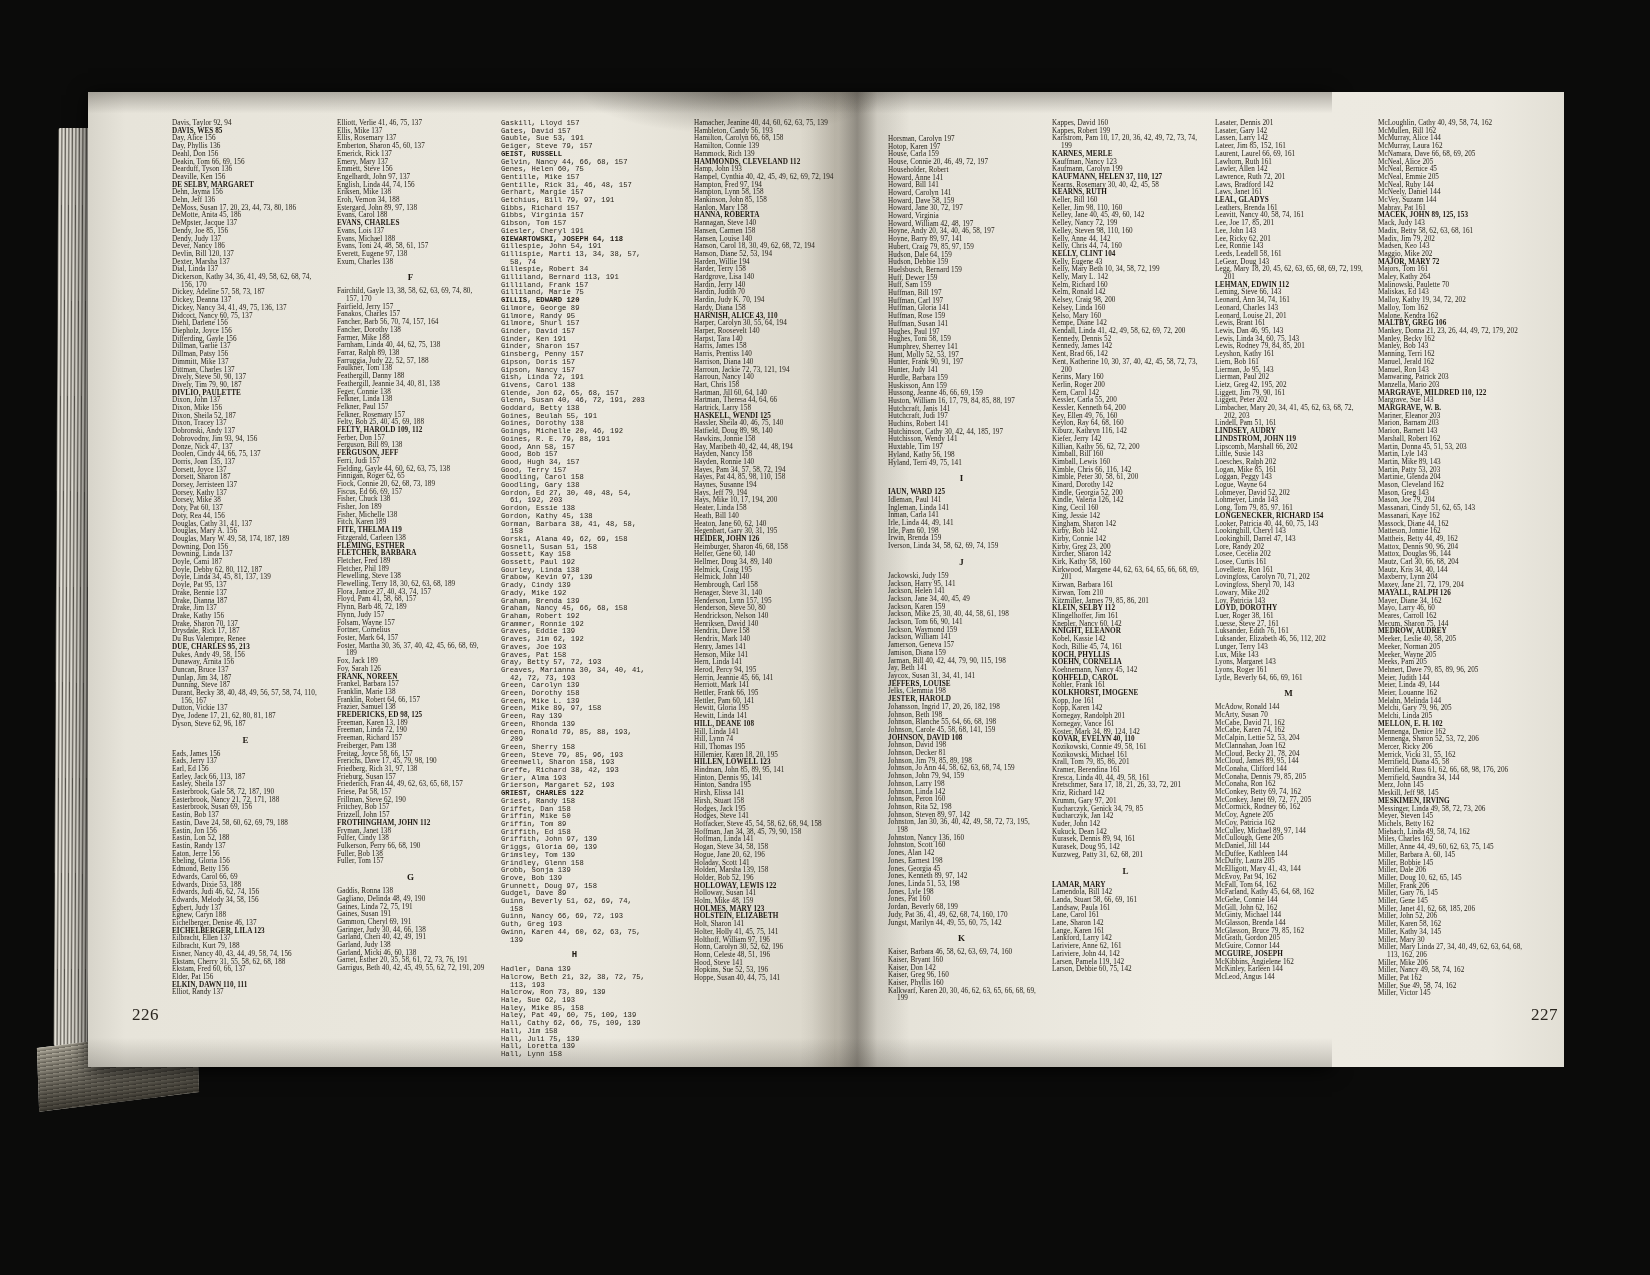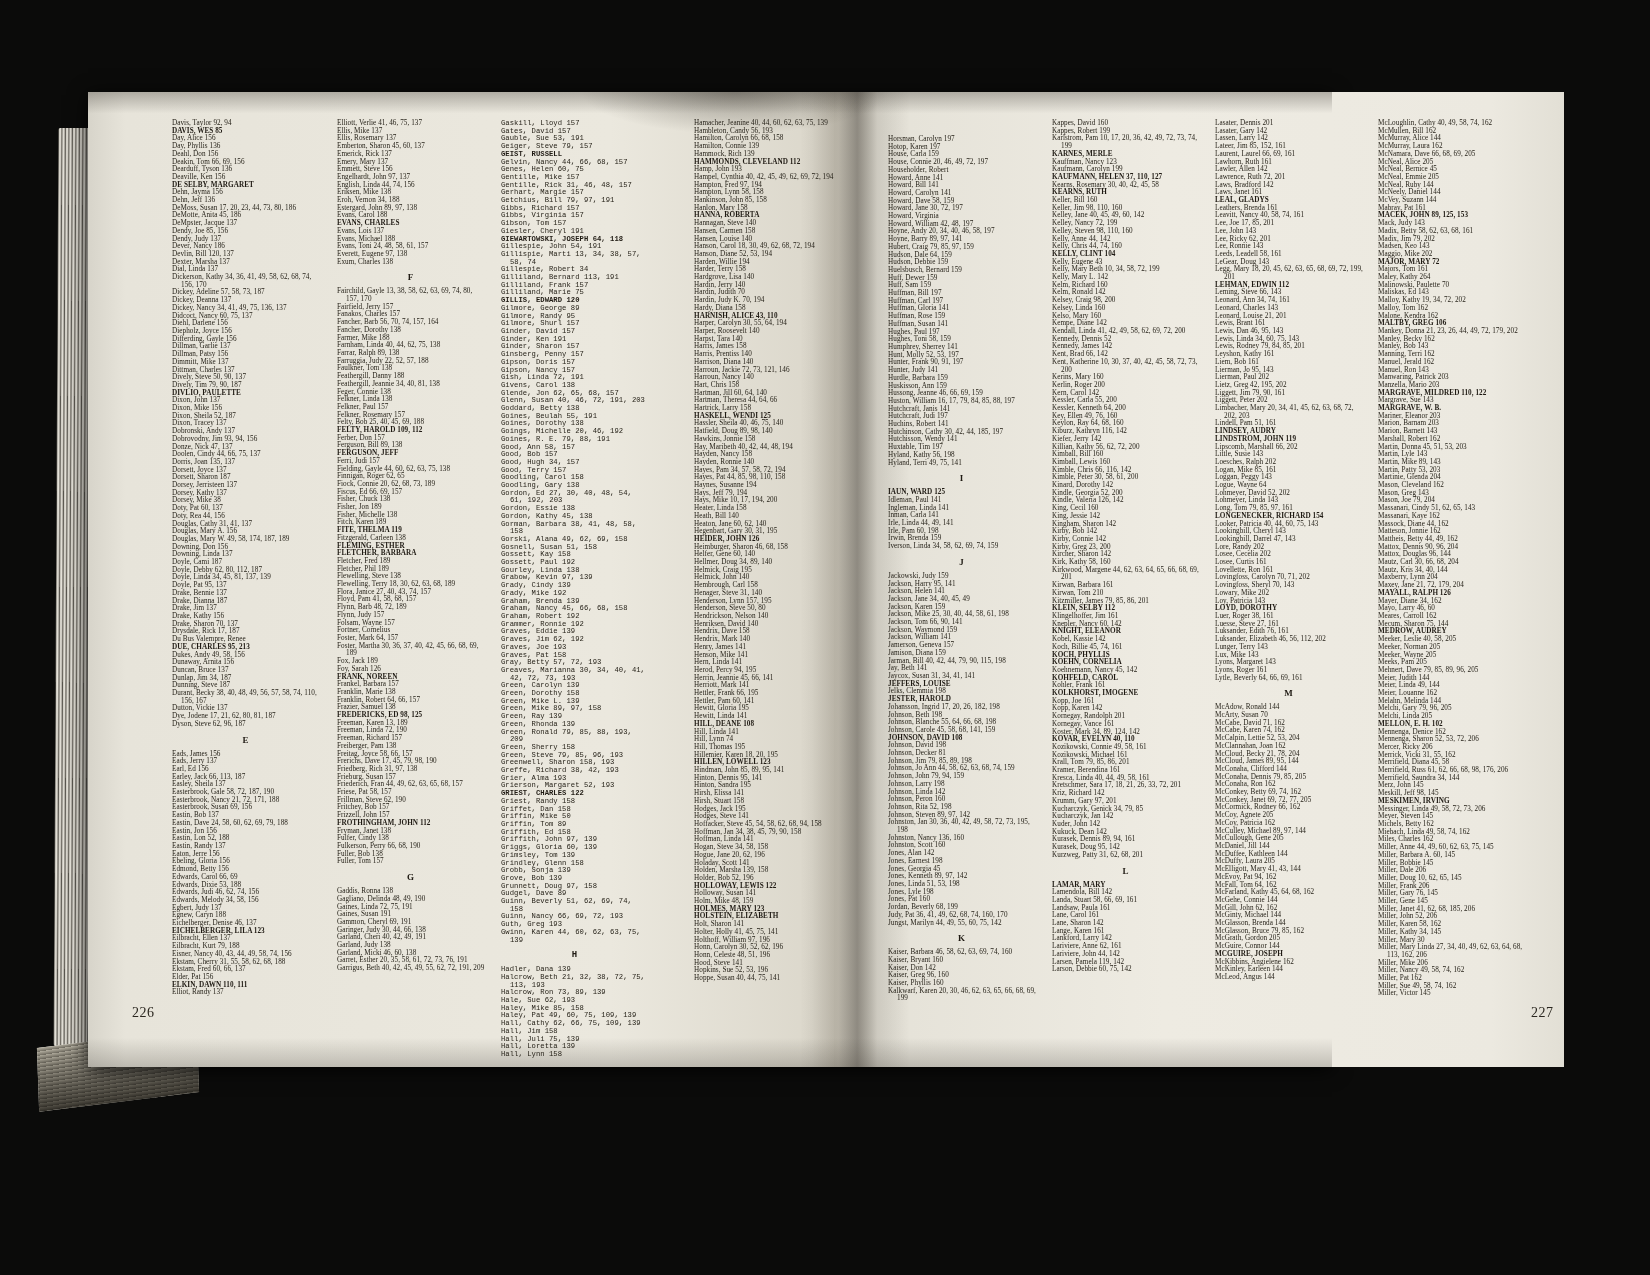--- a/index.html
+++ b/index.html
@@ -59,21 +59,21 @@
   .entry{
     padding-left:9px;text-indent:-9px;
     letter-spacing:0.05px;
   }
   .entry.caps{font-weight:700;color:#1f1a13;}
   .section-letter{
     font-weight:700;font-size:9px;line-height:9px;
     text-align:center;margin:7px 0 6px 0;letter-spacing:1px;color:#1f1a13;
   }
   .pagenum{
-    position:absolute;top:913px;font-size:14px;color:#2a261f;letter-spacing:0.5px;
+    position:absolute;top:913px;font-size:17px;color:#2a261f;letter-spacing:0.5px;
   }
   .pagenum-left{left:44px;}
   .pagenum-right{left:1443px;}
 </style>
 </head>
 <body>
 
 <div class="photo">
   <div class="left-edges"></div>
   <div class="bottom-left-edges"></div>
@@ -443,21 +443,21 @@
         <div class="entry">Hardin, Judith 70</div>
         <div class="entry">Hardin, Judy K. 70, 194</div>
         <div class="entry">Hardy, Diana 158</div>
         <div class="entry caps">HARNISH, ALICE 43, 110</div>
         <div class="entry">Harper, Carolyn 30, 55, 64, 194</div>
         <div class="entry">Harper, Roosevelt 140</div>
         <div class="entry">Harpst, Tara 140</div>
         <div class="entry">Harris, James 158</div>
         <div class="entry">Harris, Prentiss 140</div>
         <div class="entry">Harrison, Diana 140</div>
-        <div class="entry">Harroun, Jackie 72, 73, 121, 146</div>
+        <div class="entry">Harroun, Jackie 72, 73, 121, 194</div>
         <div class="entry">Harroun, Nancy 140</div>
         <div class="entry">Hart, Chris 158</div>
         <div class="entry">Hartman, Jill 60, 64, 140</div>
         <div class="entry">Hartman, Theresa 44, 64, 66</div>
         <div class="entry">Hartrick, Larry 158</div>
         <div class="entry caps">HASKELL, WENDI 125</div>
         <div class="entry">Hassler, Sheila 40, 46, 75, 140</div>
         <div class="entry">Hatfield, Doug 89, 98, 140</div>
         <div class="entry">Hawkins, Jonnie 158</div>
         <div class="entry">Hay, Maribeth 40, 42, 44, 48, 194</div>

